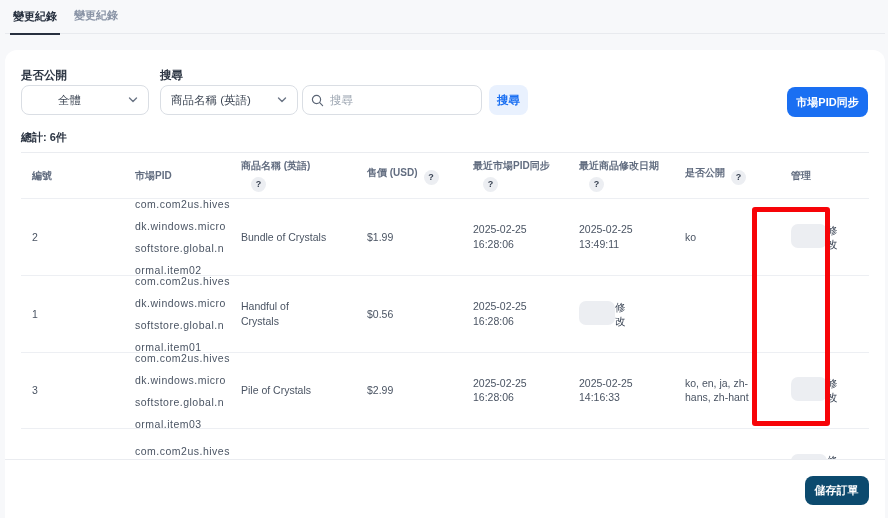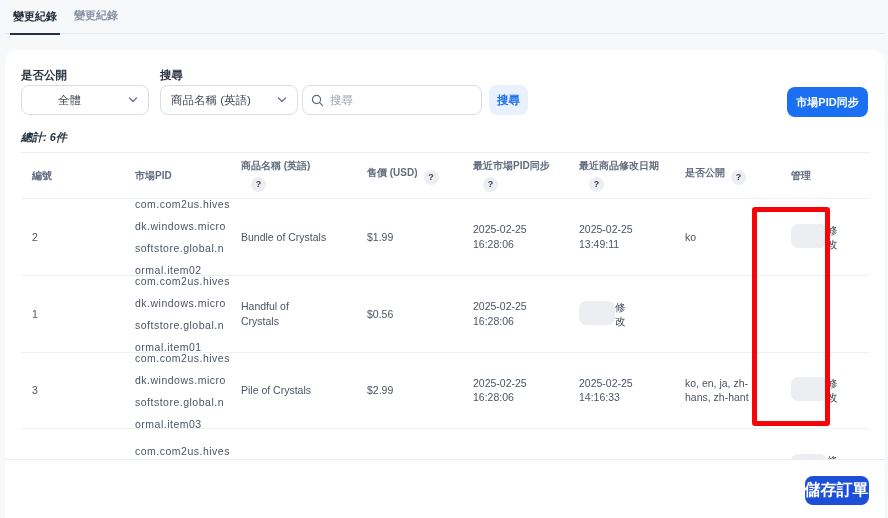--- a/index.html
+++ b/index.html
@@ -51,21 +51,21 @@
     background:#e9f1fe; color:#1a6ff2; border:none; border-radius:8px;
     font-size:11.5px; font-weight:700; font-family:inherit; cursor:pointer;
   }
   .sync-btn {
     position:absolute; right:17px; top:37px; width:81px; height:30px;
     background:#1a6ff2; color:#fff; border:none; border-radius:8px;
     font-size:11px; font-weight:700; font-family:inherit; cursor:pointer;
   }
 
   
-  .total { margin:16px 16px 0; font-size:11px; font-weight:700; color:#2b3442; line-height:13px;font-style:italic; }
+  .total { margin:16px 16px 0; font-size:11px; font-weight:700; color:#2b3442; line-height:13px; }
 
   
   .table-section { margin-top:8px; border-bottom:1px solid #eaecf0; }
   .tviewport { margin:0 16px; height:307px; overflow:hidden; border-top:1px solid #eaecf0; }
   .tr { display:flex; border-bottom:1px solid #edeff3; align-items:center; }
   .thead { height:46px; }
   .throw { height:76.8px; }
   .td, .th { flex:none; padding:0 8px; font-size:10.5px; }
   .th { font-size:10px; font-weight:700; color:#626d80; line-height:13px; }
   .c1 { width:106px; padding-left:11px; }
@@ -89,22 +89,22 @@
   .name { width:87px; }
   .langs { width:80px; }
   .edit-btn {
     width:34px; height:24px; background:#eceef2; border:none; border-radius:7px;
     color:#3d4757; font-size:10.5px; font-weight:400; font-family:inherit; cursor:pointer;padding-left:36px;
   }
 
   
   .pfooter { padding:16px 16.5px 0; display:flex; justify-content:flex-end; }
   .save-btn {
-    width:64px; height:29px; background:#1d4ed8; color:#fff; border:none; border-radius:8px;
-    font-size:16px; font-weight:700; font-family:inherit; cursor:pointer;
+    width:64px; height:29px; background:#0c4a6e; color:#fff; border:none; border-radius:8px;
+    font-size:11px; font-weight:700; font-family:inherit; cursor:pointer;
   }
 
   
   .annotation {
     position:absolute; left:752px; top:207px; width:77.5px; height:219px;
     border:5.5px solid #f70408; border-radius:3px; pointer-events:none; z-index:50;
   }
 </style>
 </head>
 <body>

